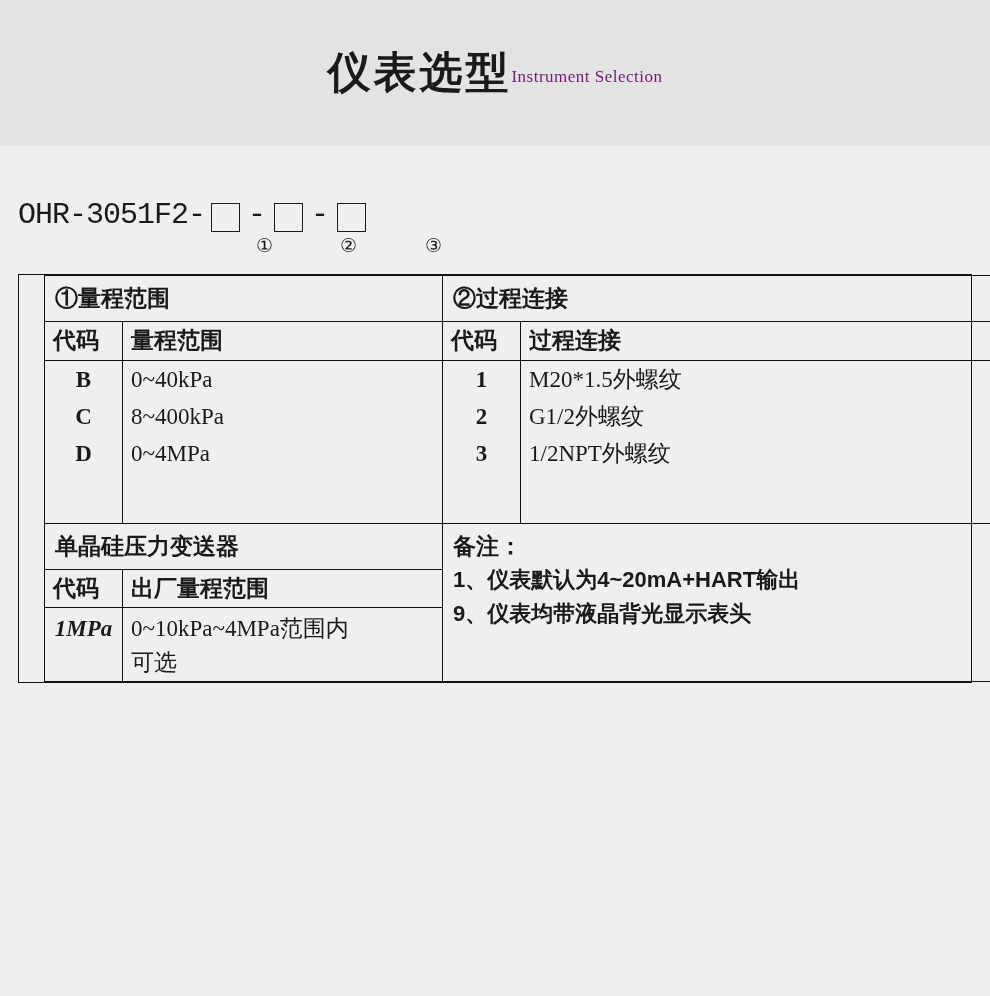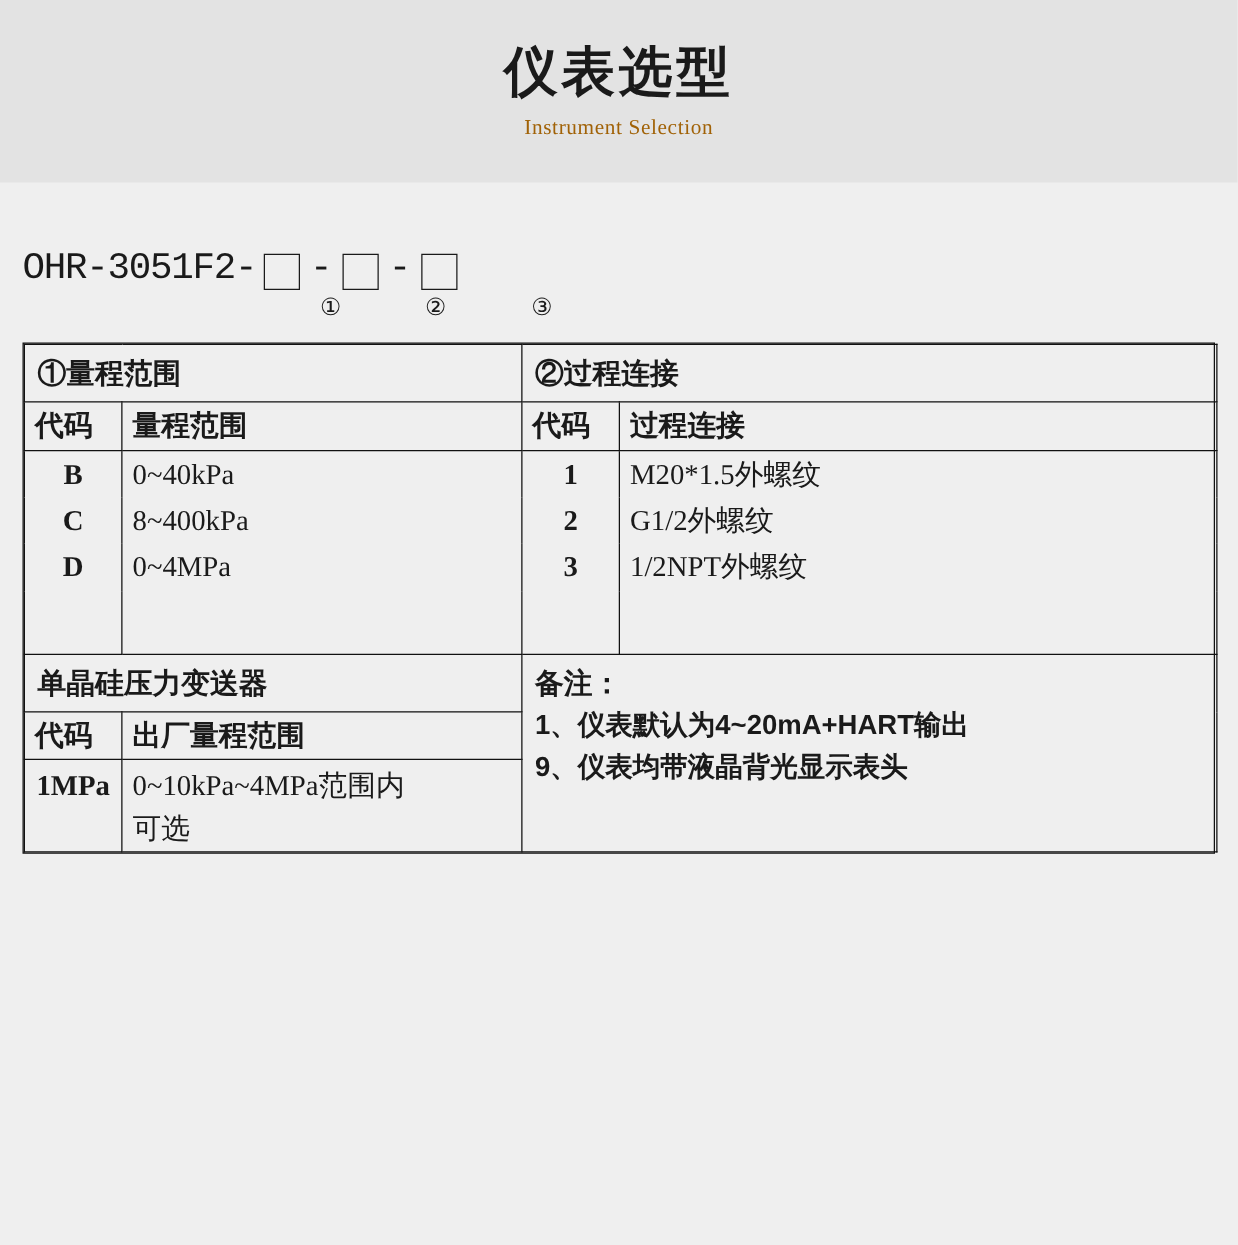--- a/index.html
+++ b/index.html
@@ -19,37 +19,37 @@
     height: 996px;
     position: relative;
     background: #efefef;
   }
   
   .banner {
     width: 990px;
     height: 146px;
     background: #e3e3e3;
     display: flex;
-    flex-direction: column;
+    flex-direction: row;
     align-items: center;
     justify-content: center;
     box-sizing: border-box;
   }
   .banner-title {
     font-family: "Liberation Sans", sans-serif;
     font-weight: bold;
     font-size: 43px;
     letter-spacing: 3px;
     color: #1a1a1a;
     line-height: 1.15;
   }
   .banner-sub {
     font-family: "Liberation Serif", serif;
     font-size: 17px;
-    color: #a16207;
+    color: #701a75;
     margin-top: 8px;
     letter-spacing: 0.5px;
   }
   
   .model-wrap {
     padding: 52px 0 0 18px;
   }
   .model-line {
     display: flex;
     align-items: center;
@@ -95,20 +95,21 @@
   .c2 { left: 322px; }
   .c3 { left: 407px; }
 
   
   .tbl-wrap {
     margin: 10px 18px 0 18px;
     border: 1.6px solid #111;
     width: 954px;
     box-sizing: border-box;
     background: #efefef;
+    padding-left: 25px;
   }
   table.sel {
     border-collapse: collapse;
     width: 100%;
     table-layout: fixed;
   }
   table.sel td {
     border: 1.4px solid #111;
     padding: 2px 8px;
     vertical-align: middle;
@@ -235,21 +236,21 @@
             <div>1、仪表默认为4~20mA+HART输出</div>
             <div>9、仪表均带液晶背光显示表头</div>
           </div>
         </td>
       </tr>
       <tr>
         <td class="colhdr">代码</td>
         <td class="colhdr">出厂量程范围</td>
       </tr>
       <tr>
-        <td class="code-cell" style="vertical-align:top;padding-top:4px;">1MPa</td>
+        <td class="code-cell" style="vertical-align:top;padding-top:4px;font-style:italic;">1MPa</td>
         <td class="val-cell" style="vertical-align:top;padding-top:4px;">
           <div>0~10kPa~4MPa范围内</div>
           <div>可选</div>
         </td>
       </tr>
     </tbody>
       </table>
   </div>
 
 

